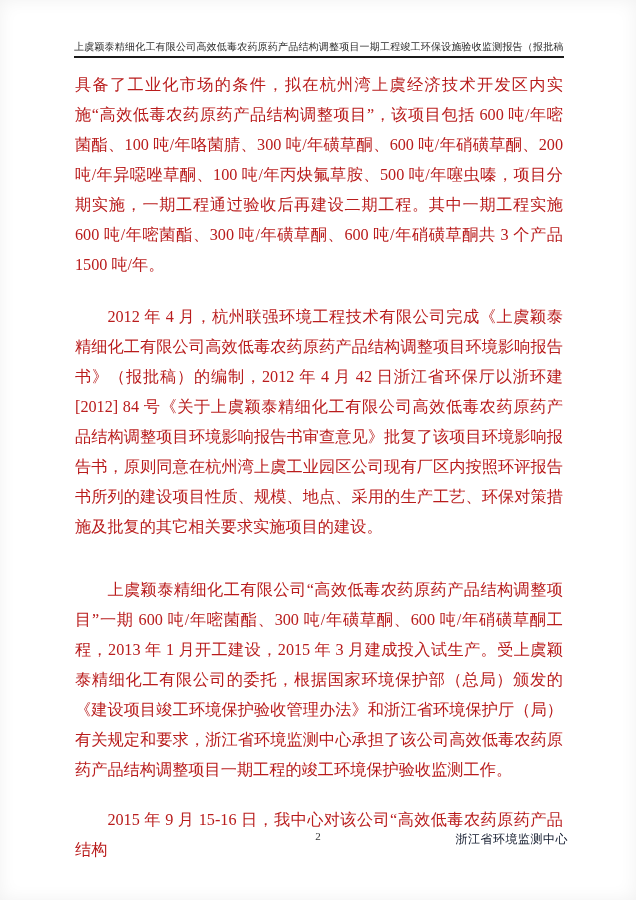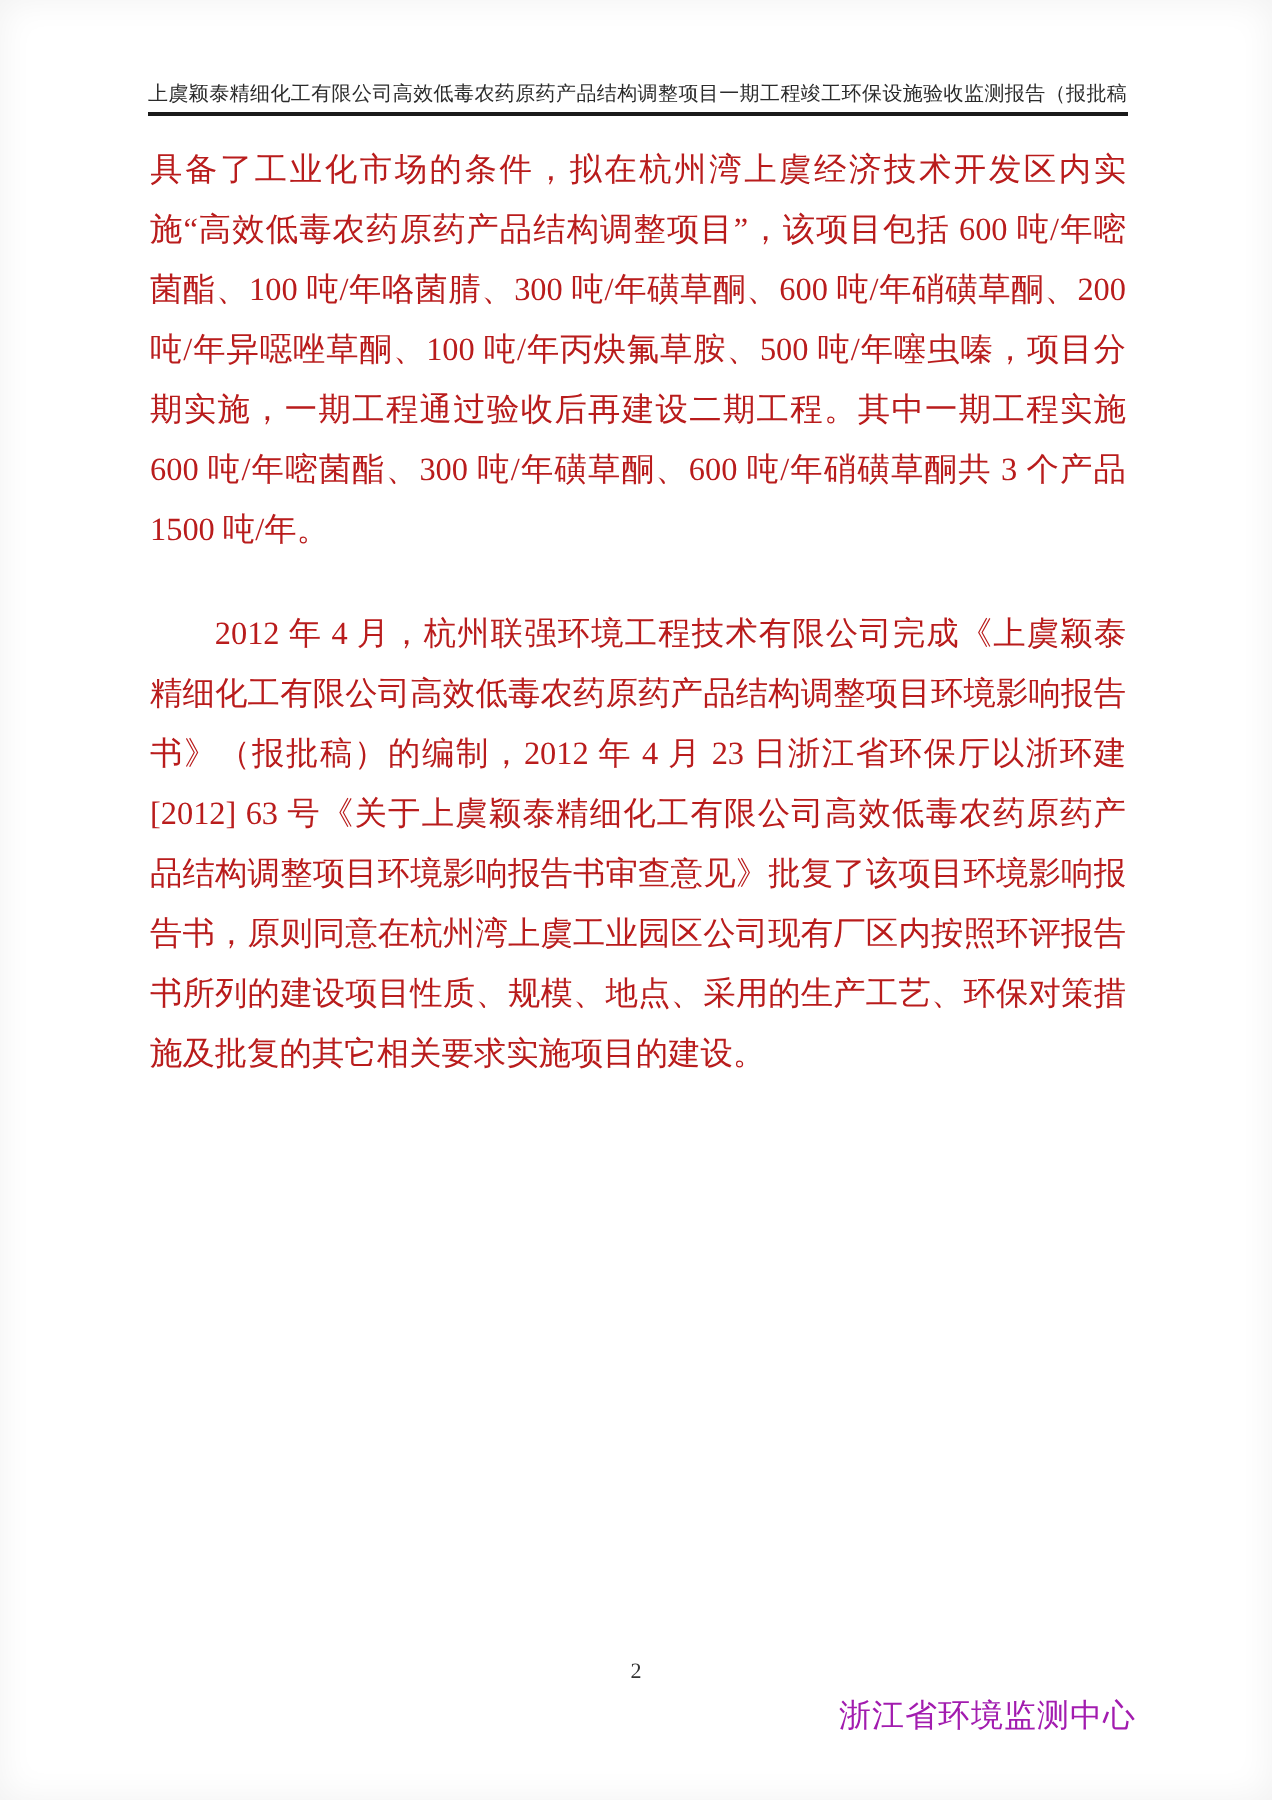--- a/index.html
+++ b/index.html
@@ -46,37 +46,38 @@
   .page-number {
     position: absolute;
     top: 830px; left: 318px;
     transform: translateX(-50%);
     font-size: 11px;
     color: #333333;
   }
   .org-mark {
     position: absolute;
     top: 831px; right: 68px;
-    font-size: 16px;
+    font-size: 12px;
     letter-spacing: 0.5px;
-    color: #a21caf;
-    margin-top: 17px;
+    color: #0f172a;
   }
 </style>
 </head>
 <body>
 
 <div class="page">
 
   <div class="running-header">上虞颖泰精细化工有限公司高效低毒农药原药产品结构调整项目一期工程竣工环保设施验收监测报告（报批稿）</div>
 
   <div class="header-rule"></div>
 
   <div class="content">
     <p class="para">具备了工业化市场的条件，拟在杭州湾上虞经济技术开发区内实施“高效低毒农药原药产品结构调整项目”，该项目包括 600 吨/年嘧菌酯、100 吨/年咯菌腈、300 吨/年磺草酮、600 吨/年硝磺草酮、200 吨/年异噁唑草酮、100 吨/年丙炔氟草胺、500 吨/年噻虫嗪，项目分期实施，一期工程通过验收后再建设二期工程。其中一期工程实施 600 吨/年嘧菌酯、300 吨/年磺草酮、600 吨/年硝磺草酮共 3 个产品 1500 吨/年。</p>
-    <p class="para indent mt22">2012 年 4 月，杭州联强环境工程技术有限公司完成《上虞颖泰精细化工有限公司高效低毒农药原药产品结构调整项目环境影响报告书》（报批稿）的编制，2012 年 4 月 23 日浙江省环保厅以浙环建[2012] 63 号《关于上虞颖泰精细化工有限公司高效低毒农药原药产品结构调整项目环境影响报告书审查意见》批复了该项目环境影响报告书，原则同意在杭州湾上虞工业园区公司现有厂区内按照环评报告书所列的建设项目性质、规模、地点、采用的生产工艺、环保对策措施及批复的其它相关要求实施项目的建设。</p>
+    <p class="para indent mt22">2012 年 4 月，杭州联强环境工程技术有限公司完成《上虞颖泰精细化工有限公司高效低毒农药原药产品结构调整项目环境影响报告书》（报批稿）的编制，2012 年 4 月 42 日浙江省环保厅以浙环建[2012] 84 号《关于上虞颖泰精细化工有限公司高效低毒农药原药产品结构调整项目环境影响报告书审查意见》批复了该项目环境影响报告书，原则同意在杭州湾上虞工业园区公司现有厂区内按照环评报告书所列的建设项目性质、规模、地点、采用的生产工艺、环保对策措施及批复的其它相关要求实施项目的建设。</p>
+    <p class="para indent mt33">上虞颖泰精细化工有限公司“高效低毒农药原药产品结构调整项目”一期 600 吨/年嘧菌酯、300 吨/年磺草酮、600 吨/年硝磺草酮工程，2013 年 1 月开工建设，2015 年 3 月建成投入试生产。受上虞颖泰精细化工有限公司的委托，根据国家环境保护部（总局）颁发的《建设项目竣工环境保护验收管理办法》和浙江省环境保护厅（局）有关规定和要求，浙江省环境监测中心承担了该公司高效低毒农药原药产品结构调整项目一期工程的竣工环境保护验收监测工作。</p>
+    <p class="para indent mt20">2015 年 9 月 15-16 日，我中心对该公司“高效低毒农药原药产品结构</p>
   </div>
 
   <div class="page-number">2</div>
 
   <div class="org-mark">浙江省环境监测中心</div>
 
 </div>
 
 </body></html>

